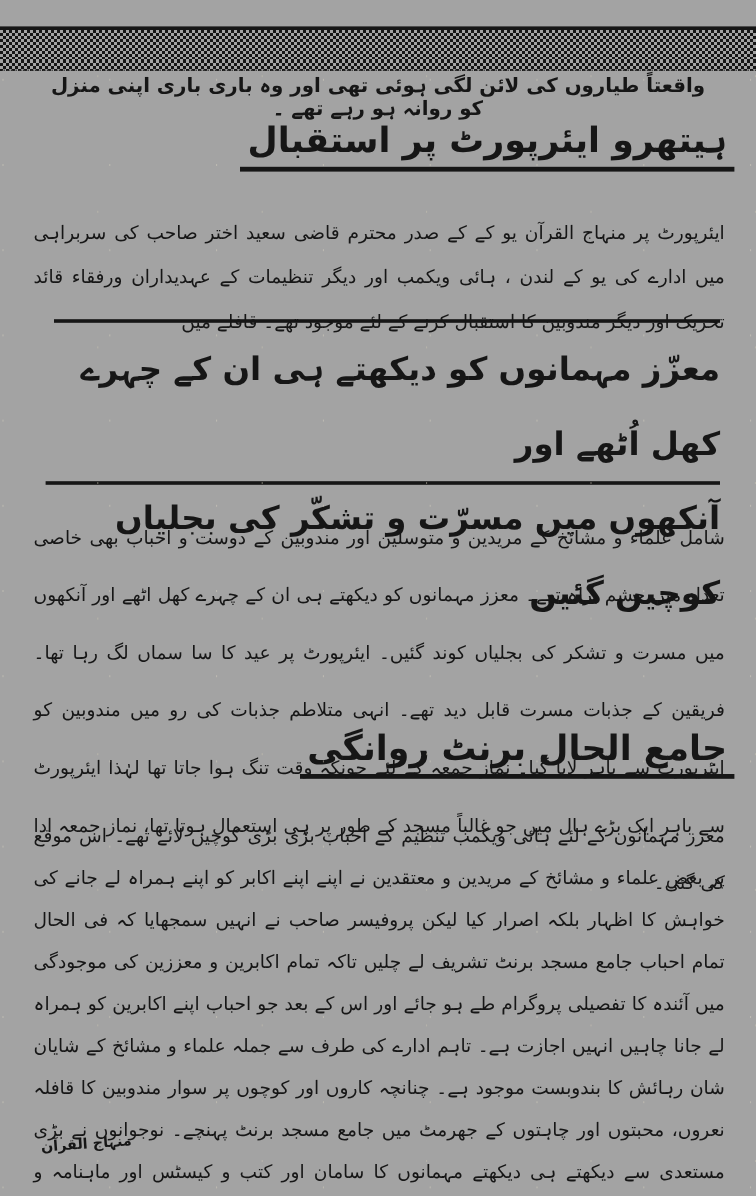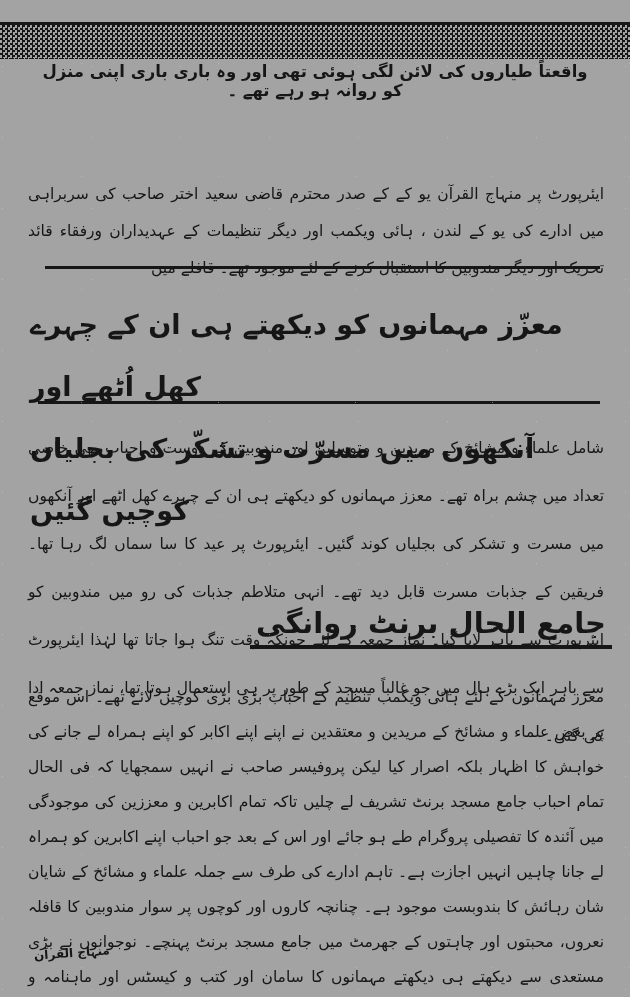--- a/index.html
+++ b/index.html
@@ -56,22 +56,22 @@
   }
   .para-1{top:176px;line-height:37px;}
   .para-2{top:424px;line-height:48px;}
   .para-3{top:680px;line-height:35px;}
   .rule{
     position:absolute;height:3px;background:#161616;
   }
   .rule-top{top:266px;left:45px;right:30px;}
   .rule-bottom{top:401px;left:38px;right:30px;}
   .pull-quote{
-    position:absolute;top:294px;left:30px;right:30px;
-    text-align:left;font-weight:800;font-size:27px;
+    position:absolute;top:278px;left:30px;right:30px;
+    text-align:right;font-weight:800;font-size:27px;
     line-height:62px;
   }
   .publisher-mark{
     position:absolute;top:946px;left:34px;
     font-size:12px;font-weight:700;
     transform:rotate(-4deg);
   }
   .page-number{
     position:absolute;top:1008px;right:24px;
     font-size:18px;font-weight:400;
@@ -79,20 +79,21 @@
 </style>
 </head>
 <body>
 
 <div class="page">
 
   <div class="halftone-band"></div>
 
   <div class="intro-line urdu">واقعتاً طیاروں کی لائن لگی ہوئی تھی اور وہ باری باری اپنی منزل کو روانہ ہو رہے تھے ۔</div>
 
+  <div class="section-heading heading-airport urdu">ہیتھرو ایئرپورٹ پر استقبال</div>
 
   <div class="body-para para-1 urdu">ایئرپورٹ پر منہاج القرآن یو کے کے صدر محترم قاضی سعید اختر صاحب کی سربراہی میں ادارے کی یو کے لندن ، ہائی ویکمب اور دیگر تنظیمات کے عہدیداران ورفقاء قائد تحریک اور دیگر مندوبین کا استقبال کرنے کے لئے موجود تھے۔ قافلے میں</div>
 
   <div class="rule rule-top"></div>
 
   <div class="pull-quote urdu">
     <div>معزّز مہمانوں کو دیکھتے ہی ان کے چہرے کھل اُٹھے اور</div>
     <div>آنکھوں میں مسرّت و تشکّر کی بجلیاں کوچیں گئیں</div>
   </div>
 

